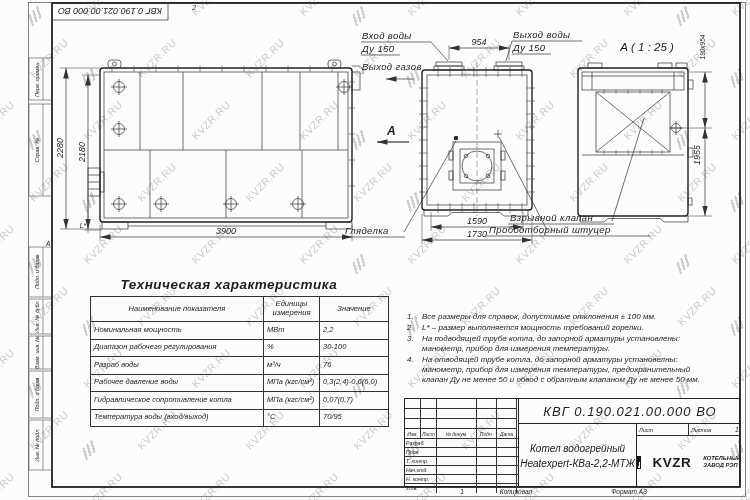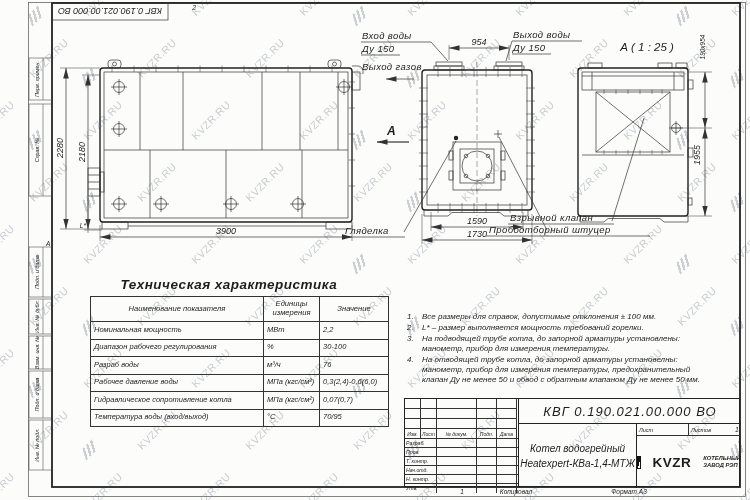--- a/index.html
+++ b/index.html
@@ -607,21 +607,21 @@
           <span>Утв.</span>
           <span></span>
           <span></span>
           <span></span>
         </div>
     </div>
   </div>
   <div class="tb-desig">КВГ 0.190.021.00.000 ВО</div>
   <div class="tb-name">
     <div>Котел водогрейный</div>
-    <div>Heatexpert-КВа-1,4-МТЖ</div>
+    <div>Heatexpert-КВа-2,2-МТЖ</div>
   </div>
   <div class="tb-right">
     <div class="tb-sheets">
       <div>
           <span>Лист</span>
         </div>
       <div>
           <span>Листов</span>
           <b>1</b>
         </div>

